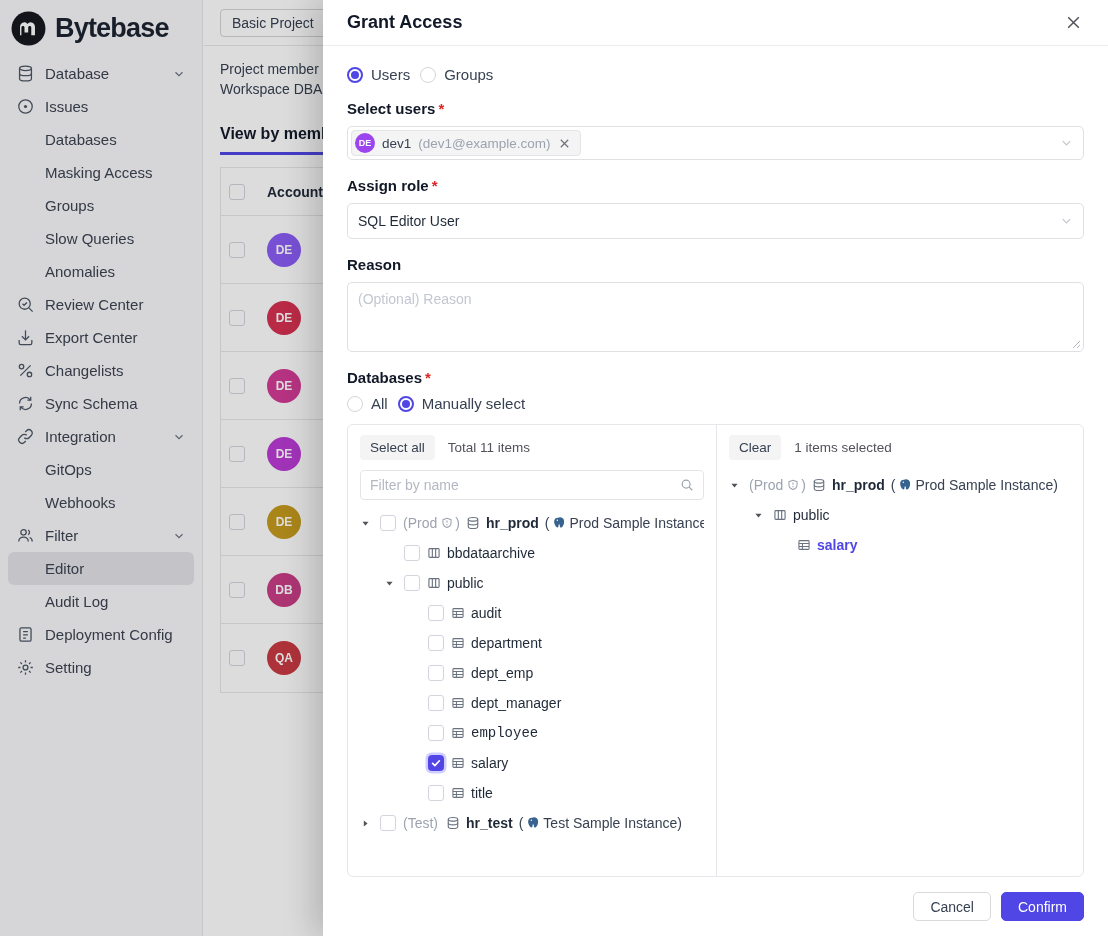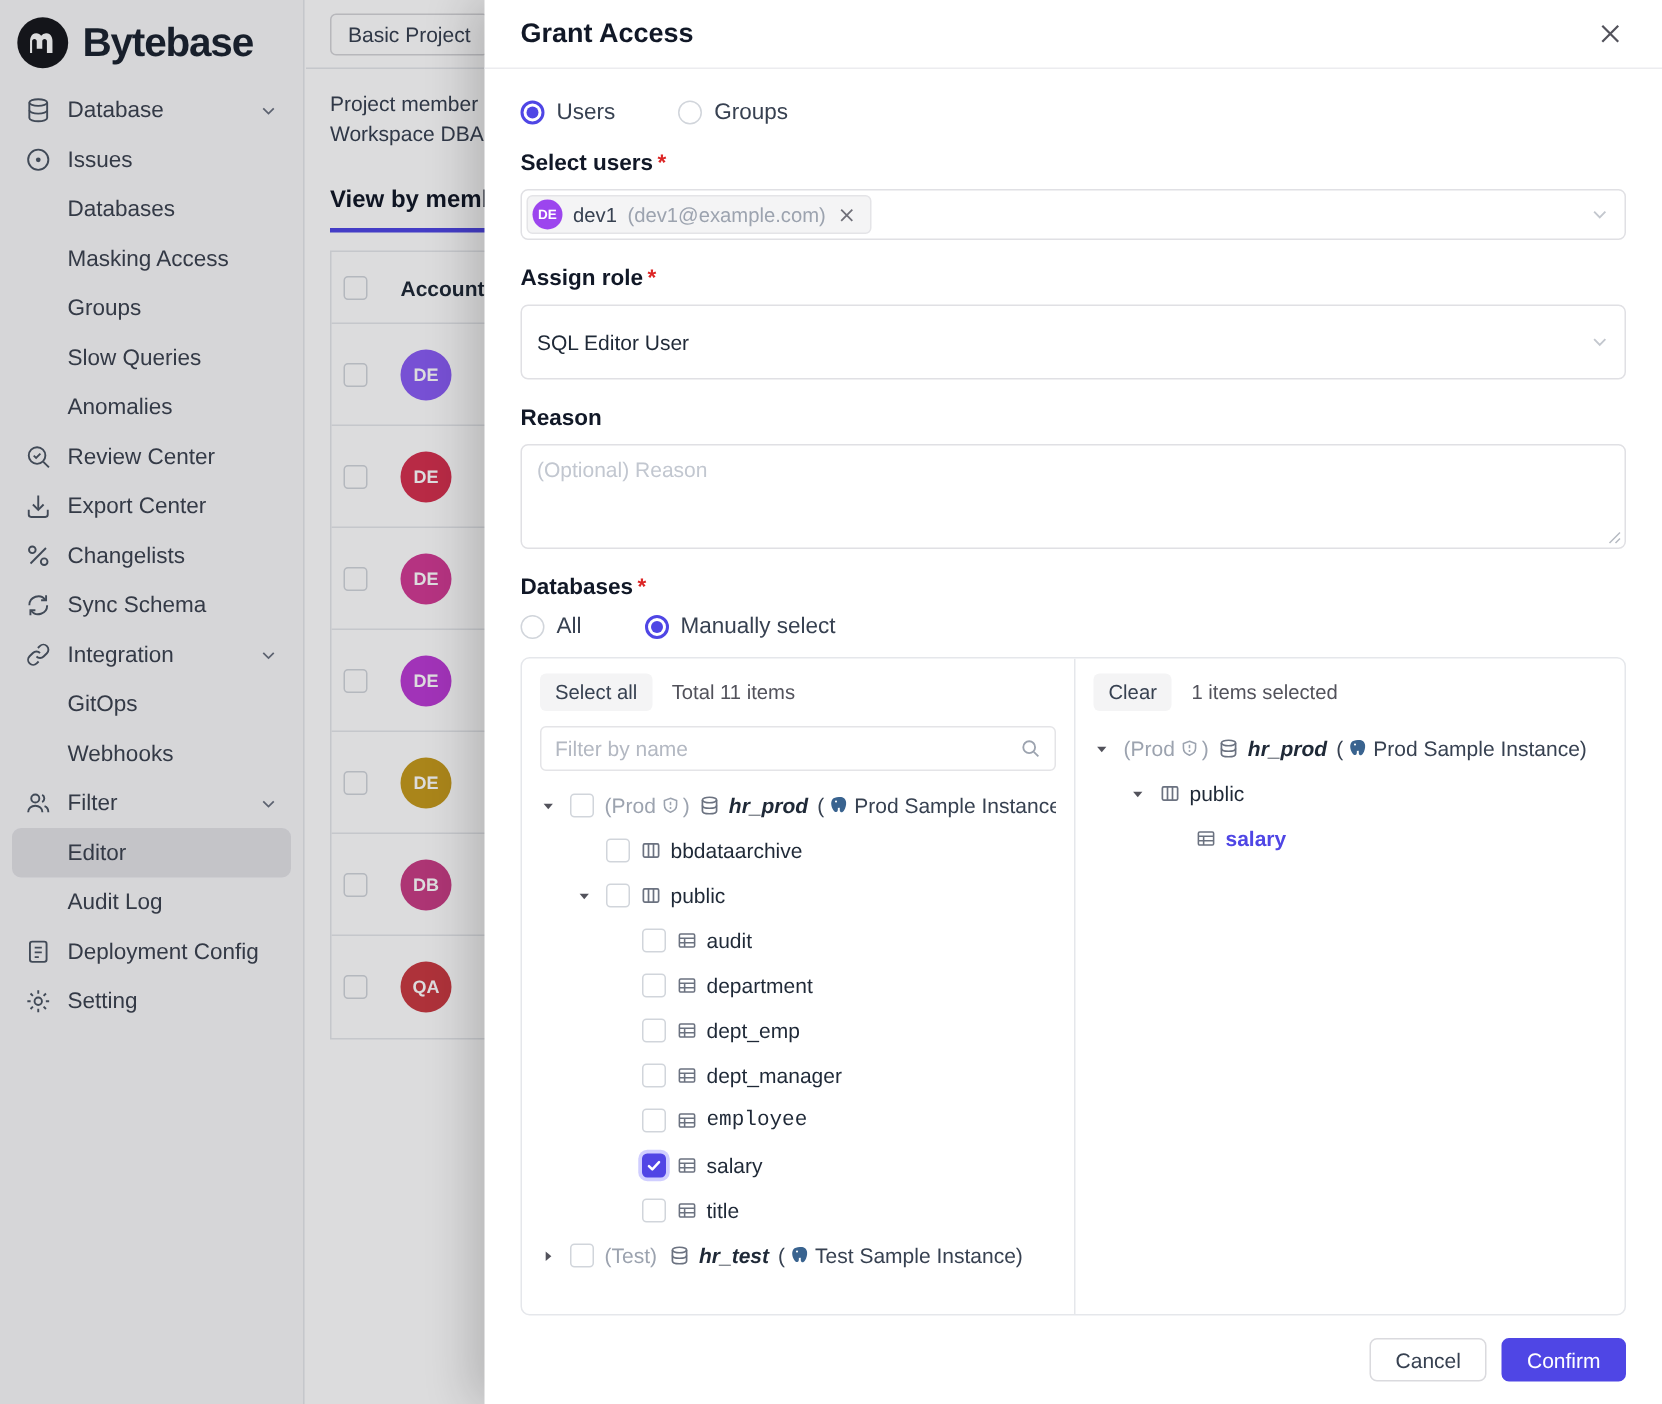--- a/index.html
+++ b/index.html
@@ -41,37 +41,37 @@
   
   .overlay { position:absolute; inset:0; background:rgba(10,10,12,0.14); z-index:5; }
 
   
   .modal { position:absolute; left:323px; top:0; right:0; bottom:0; background:#fff; z-index:10; box-shadow:-10px 0 30px rgba(0,0,0,.18); display:flex; flex-direction:column; }
   .modal-header { height:46px; flex:none; display:flex; align-items:center; justify-content:space-between; padding:0 24px; border-bottom:1px solid #ececef; }
   .modal-title { font-size:18px; font-weight:700; color:#111827; }
   .close-btn { width:22px; height:22px; color:#52525b; cursor:pointer; display:flex; align-items:center; justify-content:center; }
   .close-btn svg { width:17px; height:17px; }
   .modal-body { flex:1; min-height:0; padding:20px 24px 0 24px; display:flex; flex-direction:column; }
-  .radio-row { display:flex; align-items:center; gap:42px; flex:none; }
+  .radio-row { display:flex; align-items:center; gap:10px; flex:none; }
   .radio-opt { display:flex; align-items:center; gap:8px; font-size:15px; color:#374151; cursor:pointer; }
   .radio { width:16px; height:16px; border-radius:50%; border:1px solid #d1d5db; background:#fff; position:relative; flex:none; }
   .radio.on { border:2px solid #4f46e5; }
   .radio.on::after { content:""; position:absolute; inset:2px; border-radius:50%; background:#4f46e5; }
   .field-label { font-size:15px; font-weight:700; color:#111827; margin:17px 0 9px 0; flex:none; }
   .req { color:#dc2626; margin-left:3px; }
   .mselect { border:1px solid #e0e0e4; border-radius:5px; min-height:34px; padding:3px 30px 3px 3px; position:relative; display:flex; align-items:center; flex:none; cursor:pointer; }
   .chip { display:inline-flex; align-items:center; gap:7px; background:#f4f4f5; border:1px solid #e4e4e7; border-radius:4px; padding:2px 9px 2px 3px; height:26px; }
   .chip-avatar { width:20px; height:20px; border-radius:50%; background:#9c45ee; color:#fff; font-size:9px; font-weight:700; display:flex; align-items:center; justify-content:center; }
   .chip-name { font-size:13.5px; color:#374151; }
   .chip-email { font-size:13.5px; color:#9ca3af; }
   .chip-x { color:#71717a; cursor:pointer; display:flex; }
   .chip-x svg { width:13px; height:13px; }
   .sel-chev { position:absolute; right:9px; top:50%; transform:translateY(-50%); color:#c3c7ce; display:flex; }
   .sel-chev svg { width:15px; height:15px; }
-  .select-box { border:1px solid #e0e0e4; border-radius:5px; height:50px; display:flex; align-items:center; padding:0 10px; font-size:14px; color:#1f2937; position:relative; flex:none; cursor:pointer; }
+  .select-box { border:1px solid #e0e0e4; border-radius:5px; height:36px; display:flex; align-items:center; padding:0 10px; font-size:14px; color:#1f2937; position:relative; flex:none; cursor:pointer; }
   .ta-wrap { position:relative; flex:none; }
   .reason-ta { width:100%; height:70px; border:1px solid #e0e0e4; border-radius:5px; padding:8px 10px; font-size:14px; font-family:inherit; color:#1f2937; resize:none; display:block; }
   .reason-ta::placeholder { color:#c2c7d0; }
   .ta-grip { position:absolute; right:3px; bottom:3px; color:#9ca3af; display:flex; }
 
   .picker { flex:1; min-height:0; margin-top:12px; margin-bottom:0; border:1px solid #e5e7eb; border-radius:6px; display:flex; overflow:hidden; }
   .pick-left { width:369px; flex:none; border-right:1px solid #e5e7eb; padding:10px 12px; overflow:hidden; }
   .pick-right { flex:1; min-width:0; padding:10px 12px; overflow:hidden; }
   .pick-toolbar { display:flex; align-items:center; gap:13px; margin-bottom:10px; }
   .soft-btn { background:#f4f4f5; border-radius:4px; padding:5px 10px; font-size:13.5px; color:#374151; cursor:pointer; white-space:nowrap; }
@@ -83,21 +83,21 @@
   .t-arrow { width:20px; flex:none; display:flex; align-items:center; color:#52525b; }
   .t-arrow svg { width:11px; height:11px; }
   .t-cb { margin-right:7px; }
   .t-ico { margin-right:6px; display:flex; flex:none; color:#6b7280; }
   .t-ico svg { width:14px; height:14px; }
   .t-env { color:#9ca3af; margin-right:2px; }
   .t-shield { display:flex; margin:0 2px; color:#9ca3af; }
   .t-shield svg { width:12px; height:12px; }
   .t-envclose { color:#9ca3af; margin-right:6px; }
   .t-name { color:#1f2937; }
-  .t-name.dbname { font-weight:600; margin-right:6px;font-style:italic; }
+  .t-name.dbname { font-weight:600; margin-right:6px; }
   .t-name.sel { color:#4f46e5; font-weight:600; }
   .t-inst { color:#374151; }
   .t-pg { display:flex; margin:0 3px; }
   .t-pg svg { width:14px; height:14px; }
 
   .modal-footer { flex:none; height:59px; display:flex; align-items:center; justify-content:flex-end; gap:10px; padding:0 24px; }
   .btn { height:29px; padding:0 16px; border-radius:5px; font-size:14px; display:flex; align-items:center; cursor:pointer; }
   .btn-cancel { background:#fff; border:1px solid #dadade; color:#374151; }
   .btn-confirm { background:#4f46e5; border:1px solid #4f46e5; color:#fff; }
 </style>

